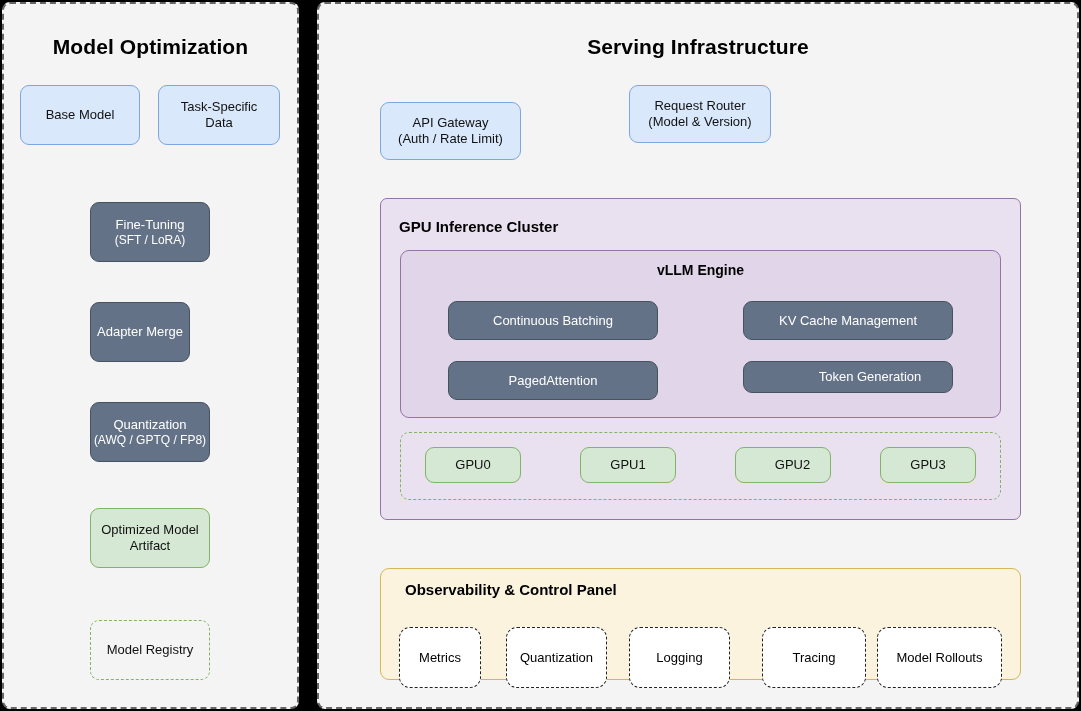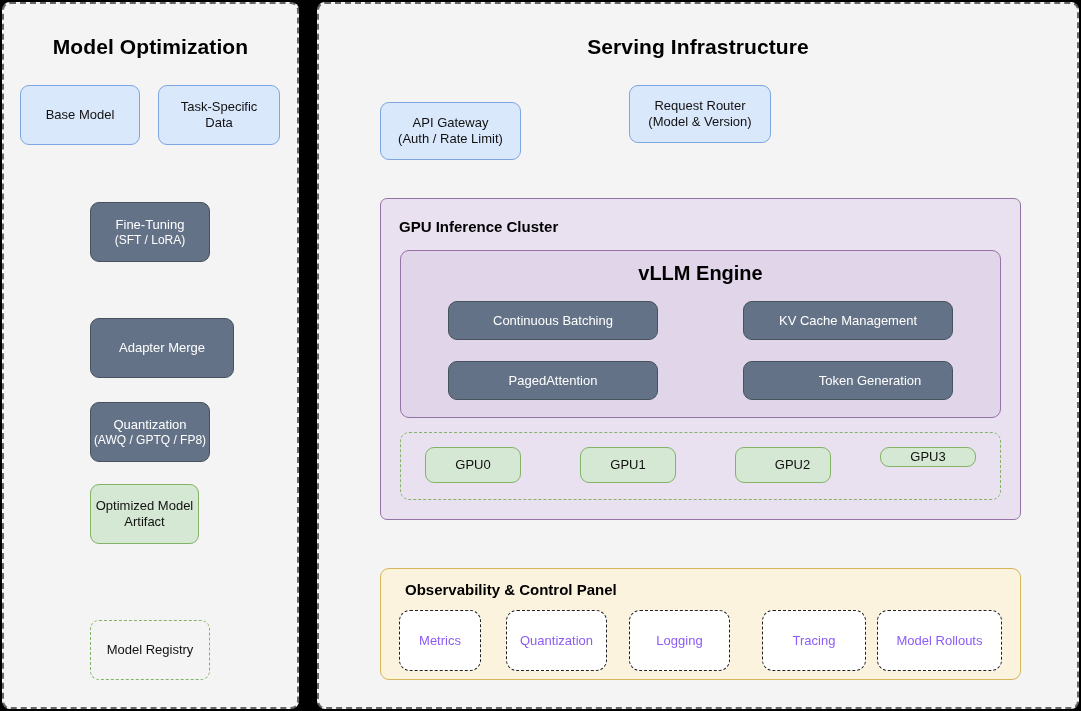--- a/index.html
+++ b/index.html
@@ -72,22 +72,23 @@
     color: #111111;
   }
   .n-green-dashed {
     background: #f4f4f4;
     border: 1.6px dashed #82b366;
     color: #111111;
   }
   .n-white-dashed {
     background: #ffffff;
     border: 1.6px dashed #222222;
-    color: #8b5cf6;
+    color: #000000;
     border-radius: 11px;
+    margin-top: 17px;
   }
 
   
   .group {
     position: absolute;
     box-sizing: border-box;
     border-radius: 7px;
   }
   #gpu-cluster {
     background: #e9e1f0;
@@ -111,21 +112,21 @@
   .group-title {
     position: absolute;
     font-size: 15px;
     font-weight: bold;
     color: #000000;
   }
   .group-title-center {
     position: absolute;
     left: 0; right: 0;
     text-align: center;
-    font-size: 20px;
+    font-size: 14px;
     font-weight: bold;
     color: #000000;
   }
 
   
   svg.wires {
     position: absolute;
     left: 0; top: 0;
     width: 1081px; height: 711px;
     pointer-events: none;
@@ -184,30 +185,30 @@
   <div class="node n-blue" style="left:158px; top:85px; width:122px; height:60px;">
     <div class="l1">Task-Specific</div>
     <div class="l1">Data</div>
   </div>
 
   <div class="node n-slate" style="left:90px; top:202px; width:120px; height:60px;">
     <div class="l1">Fine-Tuning</div>
     <div class="l2">(SFT / LoRA)</div>
   </div>
 
-  <div class="node n-slate" style="left:90px; top:318px; width:144px; height:60px;">
+  <div class="node n-slate" style="left:90px; top:302px; width:100px; height:60px;">
     <div class="l1">Adapter Merge</div>
   </div>
 
   <div class="node n-slate" style="left:90px; top:402px; width:120px; height:60px;">
     <div class="l1">Quantization</div>
     <div class="l2">(AWQ / GPTQ / FP8)</div>
   </div>
 
-  <div class="node n-green" style="left:90px; top:484px; width:109px; height:60px;">
+  <div class="node n-green" style="left:90px; top:508px; width:120px; height:60px;">
     <div class="l1">Optimized Model</div>
     <div class="l1">Artifact</div>
   </div>
 
   <div class="node n-green-dashed" style="left:90px; top:620px; width:120px; height:60px;text-align:right;">
     <div class="l1">Model Registry</div>
   </div>
 
   <div class="panel" id="panel-right">
     <div class="panel-title" style="top: 31px;">Serving Infrastructure</div>
@@ -233,36 +234,36 @@
 
   <div class="node n-slate" style="left:448px; top:301px; width:210px; height:39px;">
     <div class="l1">Continuous Batching</div>
   </div>
   <div class="node n-slate" style="left:743px; top:301px; width:210px; height:39px;">
     <div class="l1">KV Cache Management</div>
   </div>
   <div class="node n-slate" style="left:448px; top:361px; width:210px; height:39px;">
     <div class="l1">PagedAttention</div>
   </div>
-  <div class="node n-slate" style="left:743px; top:361px; width:210px; height:39px;padding-left:44px;">
+  <div class="node n-slate" style="left:743px; top:361px; width:210px; height:32px;padding-left:44px;">
     <div class="l1">Token Generation</div>
   </div>
 
   <div class="group" id="gpu-pool" style="left:400px; top:432px; width:601px; height:68px;"></div>
 
   <div class="node n-green" style="left:425px; top:447px; width:96px; height:36px;">
     <div class="l1">GPU0</div>
   </div>
   <div class="node n-green" style="left:580px; top:447px; width:96px; height:36px;">
     <div class="l1">GPU1</div>
   </div>
   <div class="node n-green" style="left:735px; top:447px; width:96px; height:36px;padding-left:19px;">
     <div class="l1">GPU2</div>
   </div>
-  <div class="node n-green" style="left:880px; top:447px; width:96px; height:20px;">
+  <div class="node n-green" style="left:880px; top:447px; width:96px; height:36px;">
     <div class="l1">GPU3</div>
   </div>
 
   <div class="group" id="observability" style="left:380px; top:568px; width:641px; height:112px;">
     <div class="group-title" style="left:24px; top:12px;">Observability &amp; Control Panel</div>
   </div>
 
   <div class="node n-white-dashed" style="left:399px; top:610px; width:82px; height:61px;">
     <div class="l1">Metrics</div>
   </div>

